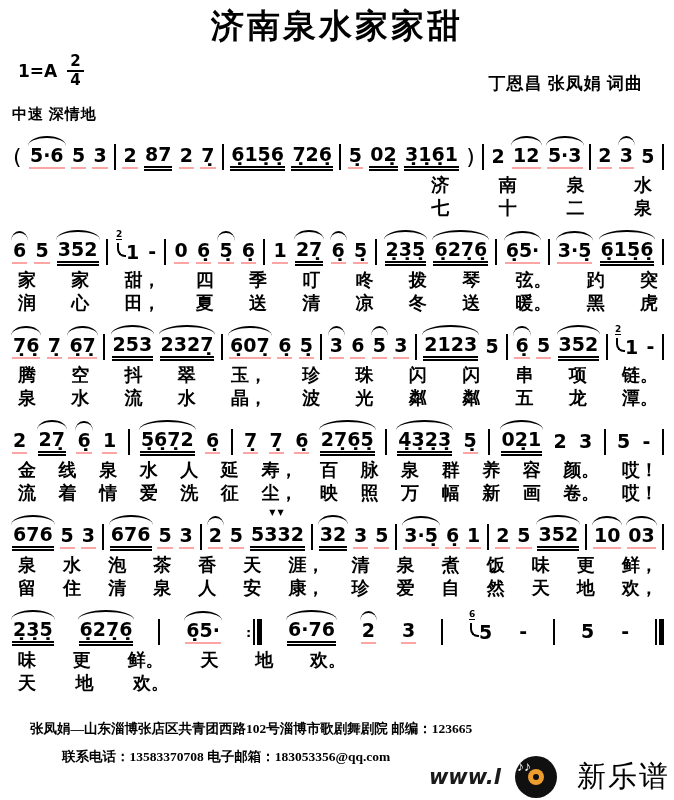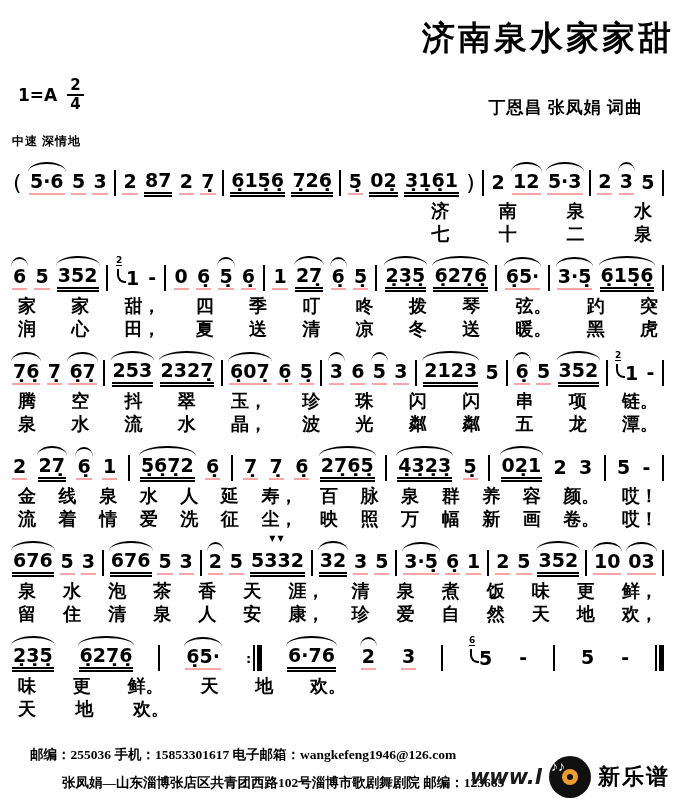--- a/index.html
+++ b/index.html
@@ -1,27 +1,27 @@
 <!DOCTYPE html>
 <html><head>
 <meta charset="utf-8">
 <style>
   html,body{margin:0;padding:0;background:#fff;}
   body{width:674px;height:800px;position:relative;overflow:hidden;color:#000;
        font-family:"Liberation Serif",serif;}
-  .title{text-align:right;font-size:33px;font-weight:bold;letter-spacing:3px;
-         padding-top:16px;font-family:"Liberation Sans",sans-serif;}
-  .meta{position:relative;height:48px;margin:12px 16px;}
+  .title{text-align:center;font-size:33px;font-weight:bold;letter-spacing:3px;
+         padding-top:4px;font-family:"Liberation Sans",sans-serif;}
+  .meta{position:relative;height:48px;margin:0 16px;}
   .keyline{position:absolute;left:2px;top:4px;display:flex;align-items:center;gap:10px;
            font-family:"DejaVu Sans",sans-serif;font-weight:bold;font-size:17px;}
   .timesig{display:inline-flex;flex-direction:column;align-items:center;font-size:15px;line-height:1.1;}
   .timesig .tnum{padding:0 3px;}
   .timesig .tnum:first-child{border-bottom:2px solid #000;}
   .credits{position:absolute;right:15px;bottom:2px;font-size:17px;font-weight:bold;letter-spacing:1px;}
-  .tempo{margin:0 0 8px 12px;font-size:12px;font-weight:bold;letter-spacing:1px;}
+  .tempo{margin:8px 0 8px 12px;font-size:15px;font-weight:bold;letter-spacing:1px;}
 
   #systems{margin:0 8px 0 10px;}
   .system{margin-bottom:7px;}
   .notes{display:flex;justify-content:space-between;align-items:center;
          font-family:"DejaVu Sans",sans-serif;font-weight:bold;font-size:19px;
          height:30px;padding:10px 2px 2px 2px;}
   .grp{position:relative;line-height:1;white-space:nowrap;padding:1px 1px 2px 1px;}
   .grp.paren{font-size:22px;font-weight:normal;}
   .u1{border-bottom:2px solid #fca5a5;}
   .u2{border-bottom:5px double #000;}
@@ -45,27 +45,27 @@
   .lyrics span{white-space:nowrap;}
   .system:nth-child(1) .lyrics{margin-left:63%;padding-right:14px;}
   .system:nth-child(6) .lyrics.l1{width:50%;}
   .system:nth-child(6) .lyrics.l2{width:23%;}
 
   .footer{margin:20px 0 0 30px;font-size:13.5px;font-weight:bold;line-height:28px;}
   .footer .fline:nth-child(2),.footer .fline:nth-child(4){text-indent:32px;}
 
   .watermark{position:absolute;right:4px;bottom:2px;display:flex;align-items:center;}
   .wm-url{font-family:"DejaVu Sans",sans-serif;font-style:italic;font-weight:bold;
-          font-size:21px;color:#1a1a1a;margin-right:7px;}
+          font-size:21px;color:#1a1a1a;margin-right:14px;}
   .disc{width:42px;height:42px;border-radius:50%;background:#101010;position:relative;
         display:flex;align-items:center;justify-content:center;flex:0 0 auto;}
   .hub{width:16px;height:16px;border-radius:50%;display:flex;align-items:center;justify-content:center;}
   .hub i{width:6px;height:6px;border-radius:50%;background:#101010;}
   .wm-notes{position:absolute;left:2px;top:4px;color:#fff;font-size:14px;line-height:1;font-weight:bold;}
-  .wm-name{font-size:22px;font-weight:700;letter-spacing:2px;margin-left:7px;
+  .wm-name{font-size:29px;font-weight:400;letter-spacing:2px;margin-left:20px;
            font-family:"Liberation Sans",sans-serif;}
 </style>
 </head>
 <body>
 
 <div class="title">济南泉水家家甜</div>
 
 <div class="meta">
   <div class="keyline">
     <span>1=A</span>
@@ -396,21 +396,20 @@
       </div>
       <div class="lyrics l2">
         <span>天</span>
         <span>地</span>
         <span>欢。</span>
       </div>
     </div>
   </div>
 
 <div class="footer" id="footer-lines">
-    <div class="fline">邮编：255036 手机：15853301617 电子邮箱：wangkefeng1946@126.com</div>
     <div class="fline">张凤娟—山东淄博张店区共青团西路102号淄博市歌剧舞剧院 邮编：123665</div>
     <div class="fline">联系电话：13583370708 电子邮箱：183053356@qq.com</div>
   </div>
 
 <div class="watermark">
   <span class="wm-url">www.l</span>
   <span class="disc">
     <span class="wm-notes">♪♪</span>
     <span class="hub" style="background: rgb(237, 156, 47);">
         <i></i>

